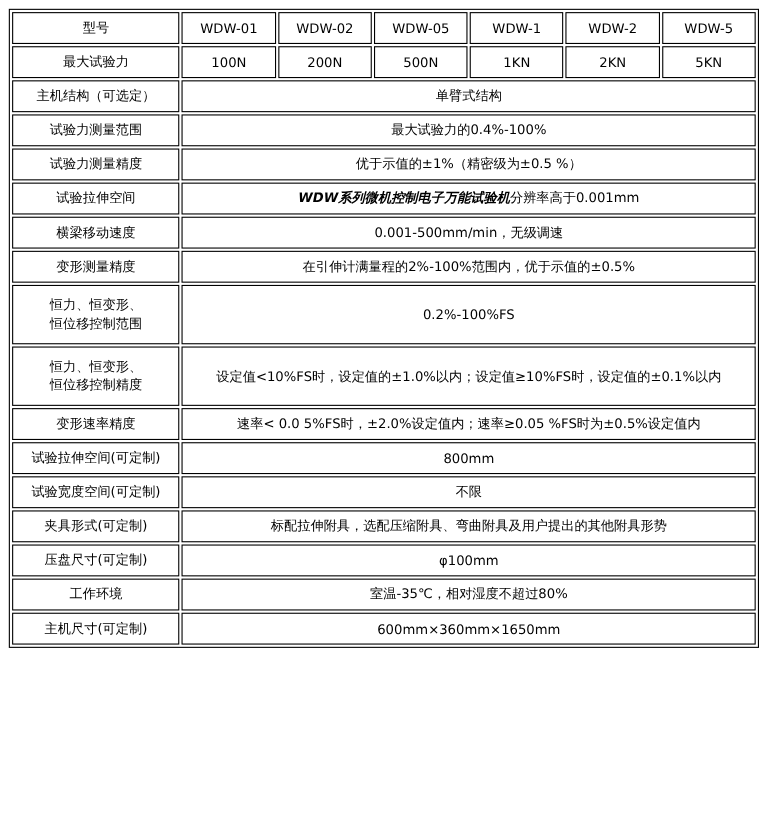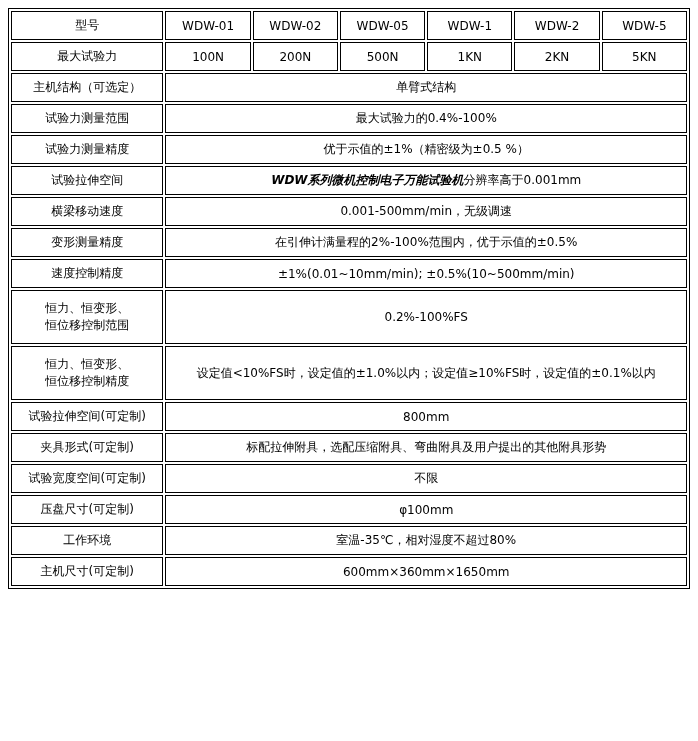--- a/index.html
+++ b/index.html
@@ -90,45 +90,45 @@
         <td colspan="6"><span class="bold-part">WDW系列微机控制电子万能试验机</span><span>分辨率高于0.001mm</span></td>
       </tr>
       <tr>
         <td class="lbl">横梁移动速度</td>
         <td colspan="6">0.001-500mm/min，无级调速</td>
       </tr>
       <tr>
         <td class="lbl">变形测量精度</td>
         <td colspan="6">在引伸计满量程的2%-100%范围内，优于示值的±0.5%</td>
       </tr>
-      <tr>
-        <td class="lbl">速度控制精度</td>
-        <td colspan="6">±1%(0.01~10mm/min); ±0.5%(10~500mm/min)</td>
-      </tr>
       <tr class="tall">
         <td class="lbl">恒力、恒变形、
 恒位移控制范围</td>
         <td colspan="6">0.2%-100%FS</td>
       </tr>
       <tr class="tall">
         <td class="lbl">恒力、恒变形、
 恒位移控制精度</td>
         <td colspan="6">设定值&lt;10%FS时，设定值的±1.0%以内；设定值≥10%FS时，设定值的±0.1%以内</td>
       </tr>
       <tr>
+        <td class="lbl">变形速率精度</td>
+        <td colspan="6">速率&lt; 0.0 5%FS时，±2.0%设定值内；速率≥0.05 %FS时为±0.5%设定值内</td>
+      </tr>
+      <tr>
         <td class="lbl">试验拉伸空间(可定制)</td>
         <td colspan="6">800mm</td>
       </tr>
       <tr>
+        <td class="lbl">试验宽度空间(可定制)</td>
+        <td colspan="6">不限</td>
+      </tr>
+      <tr>
         <td class="lbl">夹具形式(可定制)</td>
         <td colspan="6">标配拉伸附具，选配压缩附具、弯曲附具及用户提出的其他附具形势</td>
-      </tr>
-      <tr>
-        <td class="lbl">试验宽度空间(可定制)</td>
-        <td colspan="6">不限</td>
       </tr>
       <tr>
         <td class="lbl">压盘尺寸(可定制)</td>
         <td colspan="6">φ100mm</td>
       </tr>
       <tr>
         <td class="lbl">工作环境</td>
         <td colspan="6">室温-35℃，相对湿度不超过80%</td>
       </tr>
       <tr>

